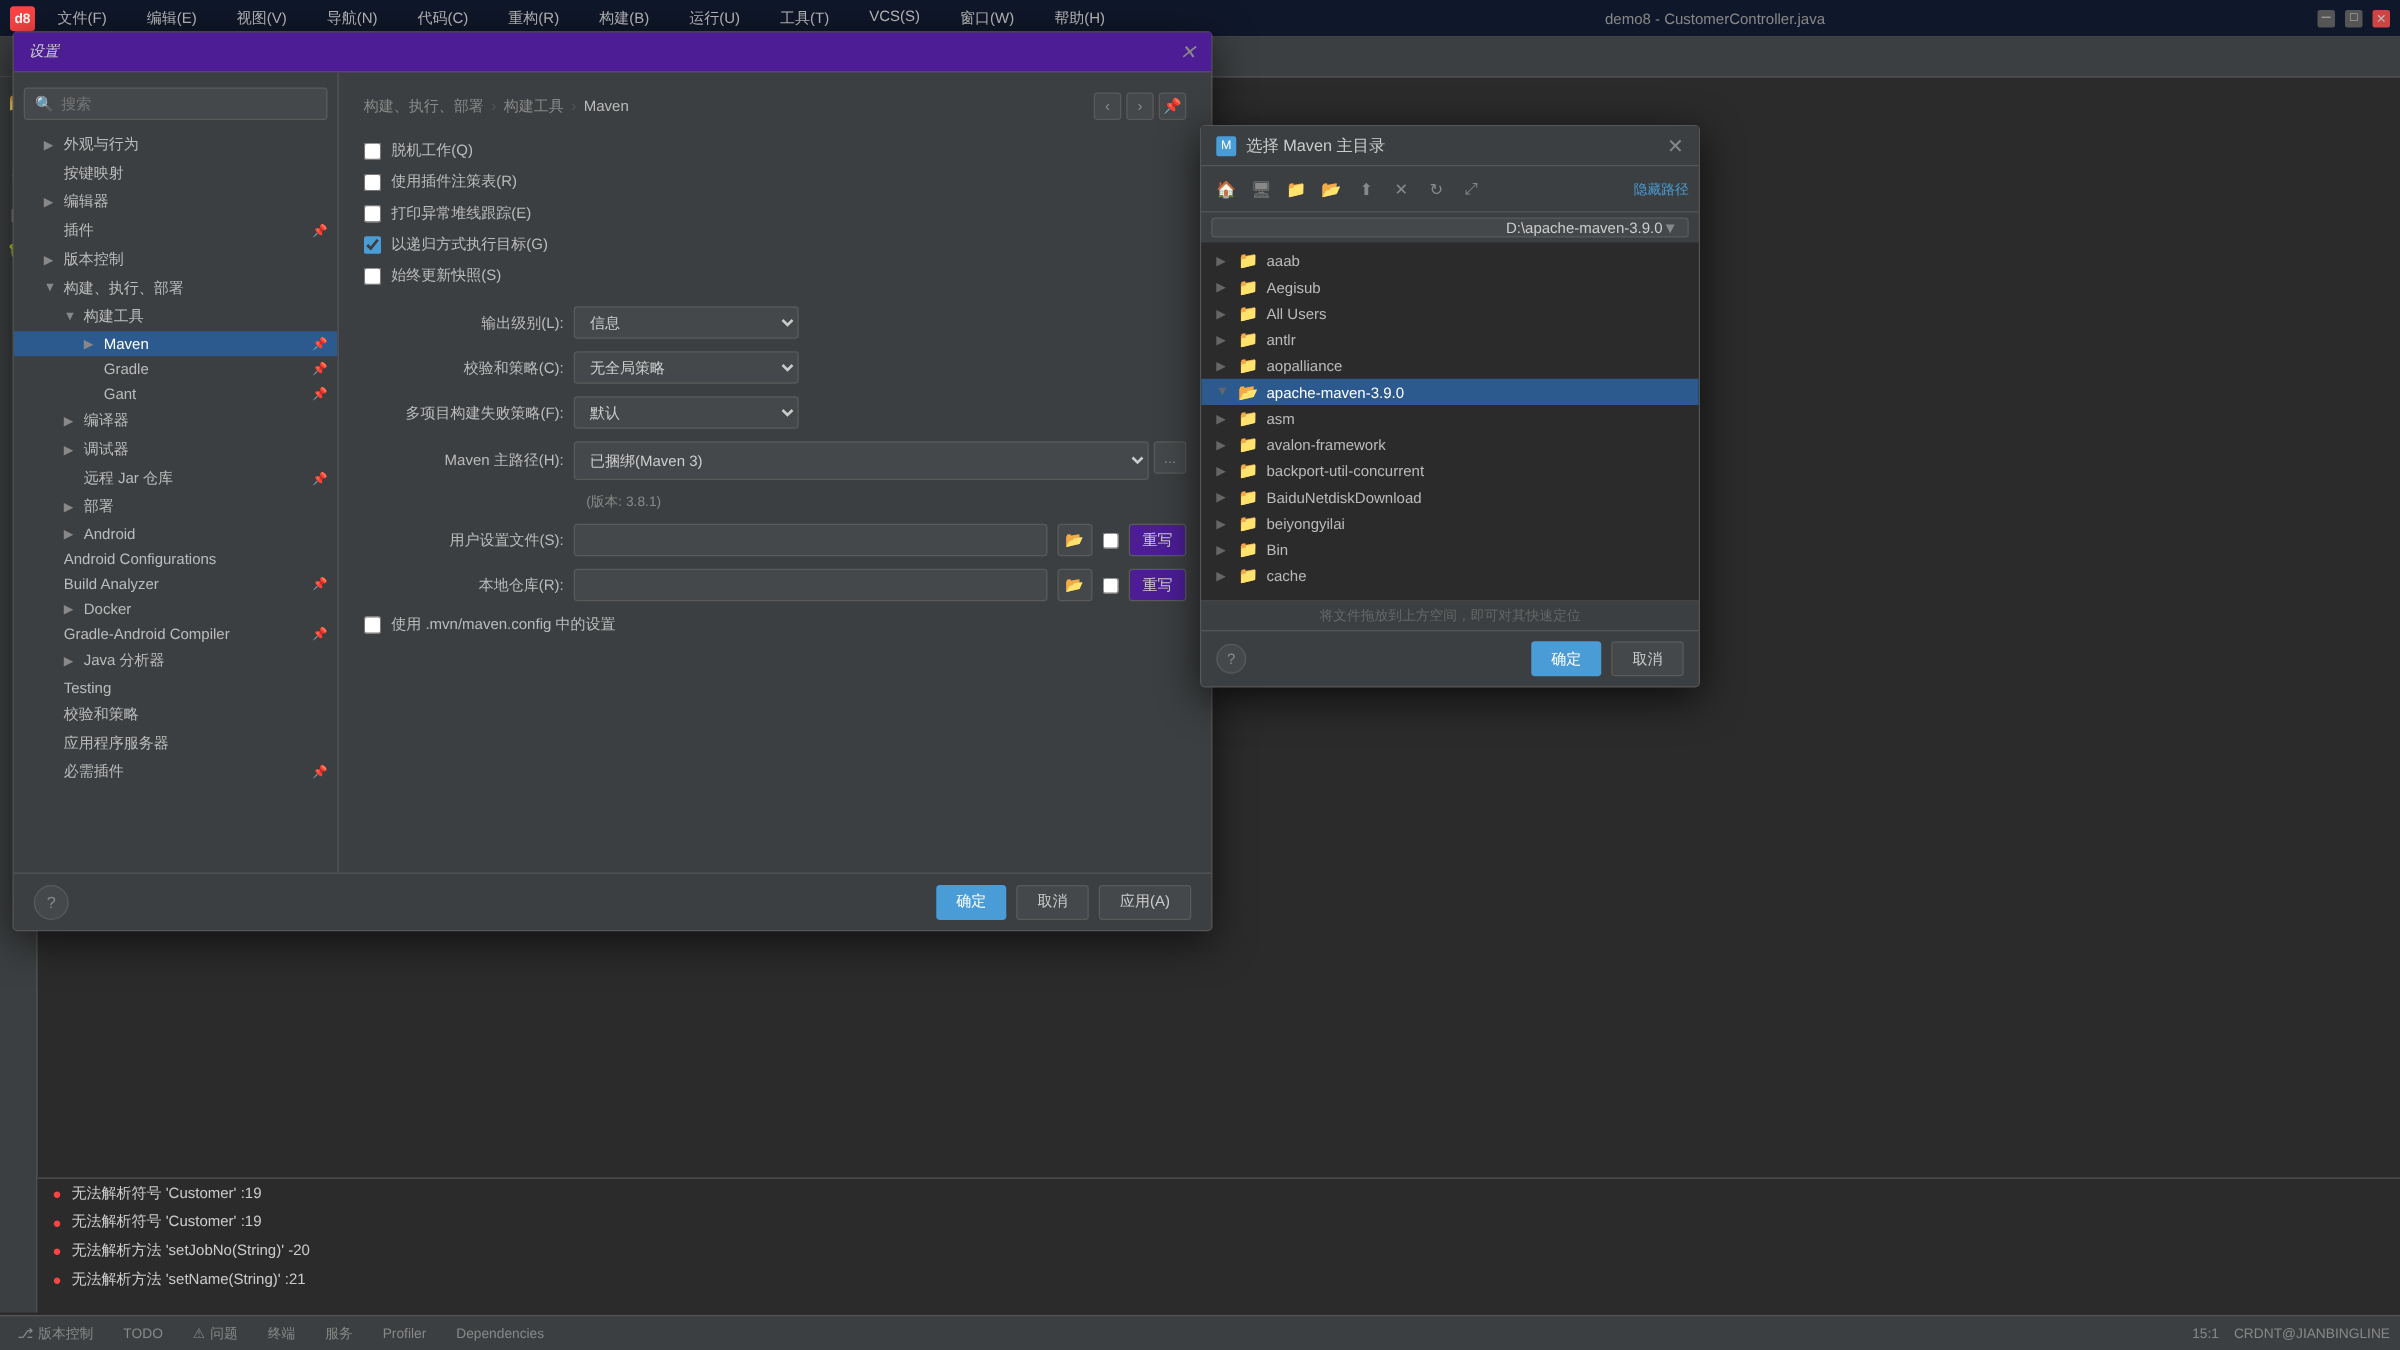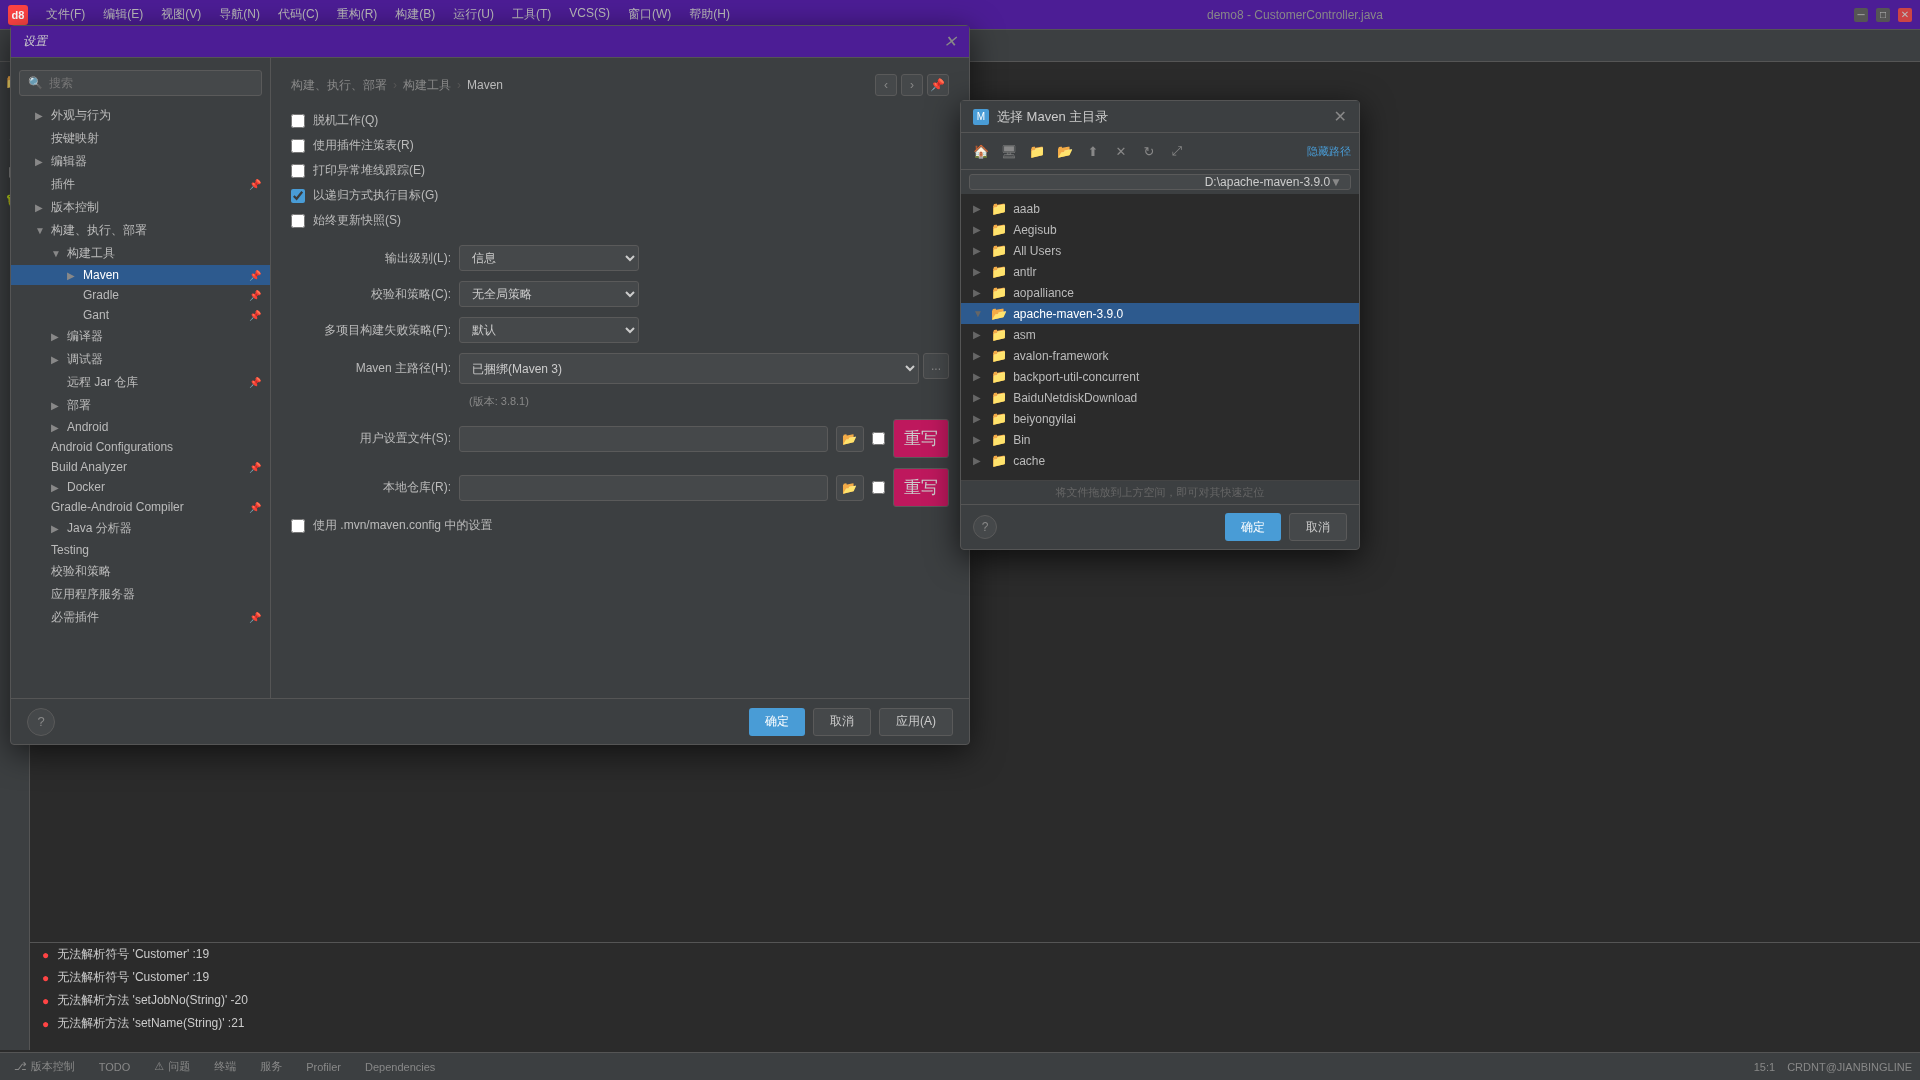--- a/index.html
+++ b/index.html
@@ -2,22 +2,22 @@
 <html><head>
   <meta charset="utf-8">
   <style>
     * { box-sizing: border-box; margin: 0; padding: 0; font-family: 'Microsoft YaHei', SimSun, Arial, sans-serif; }
     body { background: #2b2b2b; color: #ccc; font-size: 12px; overflow: hidden; width: 1920px; height: 1080px; position: relative; }
 
     
     .ide-bg { position: absolute; top: 0; left: 0; right: 0; bottom: 0; background: #2b2b2b; }
 
     
-    .ide-toolbar { position: absolute; top: 0; left: 0; right: 0; height: 30px; background: #4c1d95; display: flex; align-items: center; padding: 0 8px; gap: 12px; font-size: 12px; color: #bbb; border-bottom: 1px solid #555; z-index: 1; }
-    .ide-menu-items { display: flex; gap: 6px; }
+    .ide-toolbar { position: absolute; top: 0; left: 0; right: 0; height: 30px; background: #0f172a; display: flex; align-items: center; padding: 0 8px; gap: 12px; font-size: 12px; color: #bbb; border-bottom: 1px solid #555; z-index: 1; }
+    .ide-menu-items { display: flex; gap: 20px; }
     .ide-menu-item { padding: 2px 6px; cursor: pointer; border-radius: 3px; }
     .ide-title { flex: 1; text-align: center; color: #888; font-size: 12px; }
     .ide-win-controls { display: flex; gap: 8px; }
     .win-btn { width: 14px; height: 14px; border-radius: 2px; background: #555; display: flex; align-items: center; justify-content: center; cursor: pointer; font-size: 10px; }
 
     
     .tab-bar { position: absolute; top: 30px; left: 0; right: 0; height: 32px; background: #3c3f41; display: flex; align-items: flex-end; border-bottom: 1px solid #555; padding-left: 40px; z-index: 1; }
     .tab { height: 28px; padding: 0 12px; display: flex; align-items: center; gap: 6px; background: #4c5052; border-top: 1px solid #555; border-right: 1px solid #555; cursor: pointer; font-size: 11px; color: #bbb; }
     .tab.active { background: #3c3f41; color: #fff; border-top: 2px solid #499cd6; }
     .tab-close { color: #888; font-size: 10px; }
@@ -75,21 +75,21 @@
     .form-label { color: #bbb; font-size: 12px; width: 160px; text-align: right; }
     .form-select { background: #45484a; border: 1px solid #5a5a5a; border-radius: 3px; color: #ccc; padding: 3px 8px; font-size: 12px; height: 26px; min-width: 180px; cursor: pointer; }
     .form-input { background: #45484a; border: 1px solid #5a5a5a; border-radius: 3px; color: #ccc; padding: 3px 8px; font-size: 12px; height: 26px; width: 140px; }
     .form-hint { color: #888; font-size: 11px; margin-left: 8px; }
     .maven-path-select { flex: 1; background: #45484a; border: 1px solid #5a5a5a; border-radius: 3px; color: #ccc; padding: 3px 8px; font-size: 12px; height: 31px; }
     .maven-path-btn { width: 26px; height: 26px; background: #45484a; border: 1px solid #5a5a5a; border-radius: 3px; display: flex; align-items: center; justify-content: center; cursor: pointer; color: #888; }
     .version-text { color: #888; font-size: 11px; margin-left: 4px; }
 
     .file-path-input { flex: 1; background: #45484a; border: 1px solid #5a5a5a; border-radius: 3px; color: #ccc; padding: 3px 8px; font-size: 12px; height: 26px; }
     .file-browse-btn { width: 28px; height: 26px; background: #45484a; border: 1px solid #5a5a5a; border-radius: 3px; display: flex; align-items: center; justify-content: center; cursor: pointer; color: #888; }
-    .rewrite-btn { background: #be185d; border: 1px solid #5a5a5a; border-radius: 3px; color: #ccc; padding: 3px 10px; font-size: 17px; height: 39px; cursor: pointer; }
+    .rewrite-btn { background: #4c1d95; border: 1px solid #5a5a5a; border-radius: 3px; color: #ccc; padding: 3px 10px; font-size: 12px; height: 26px; cursor: pointer; }
 
     .settings-footer { height: 46px; display: flex; align-items: center; justify-content: flex-end; gap: 8px; padding: 0 16px; border-top: 1px solid #555; }
     .btn-primary { background: #499cd6; border: none; border-radius: 3px; color: #fff; padding: 4px 16px; font-size: 12px; cursor: pointer; height: 28px; }
     .btn-secondary { background: #45484a; border: 1px solid #5a5a5a; border-radius: 3px; color: #ccc; padding: 4px 16px; font-size: 12px; cursor: pointer; height: 28px; }
     .help-btn { width: 28px; height: 28px; border-radius: 50%; background: #45484a; border: 1px solid #5a5a5a; color: #888; cursor: pointer; display: flex; align-items: center; justify-content: center; margin-right: auto; font-size: 13px; }
 
     
     .maven-chooser { position: absolute; top: 100px; left: 960px; width: 400px; height: 450px; background: #3c3f41; border: 1px solid #555; border-radius: 4px; z-index: 30; box-shadow: 0 8px 32px rgba(0,0,0,0.7); display: flex; flex-direction: column; }
     .chooser-titlebar { height: 32px; background: #3c3f41; display: flex; align-items: center; padding: 0 12px; border-bottom: 1px solid #555; gap: 8px; }
     .chooser-icon { width: 16px; height: 16px; background: #499cd6; border-radius: 2px; display: flex; align-items: center; justify-content: center; color: #fff; font-size: 10px; flex-shrink: 0; }

